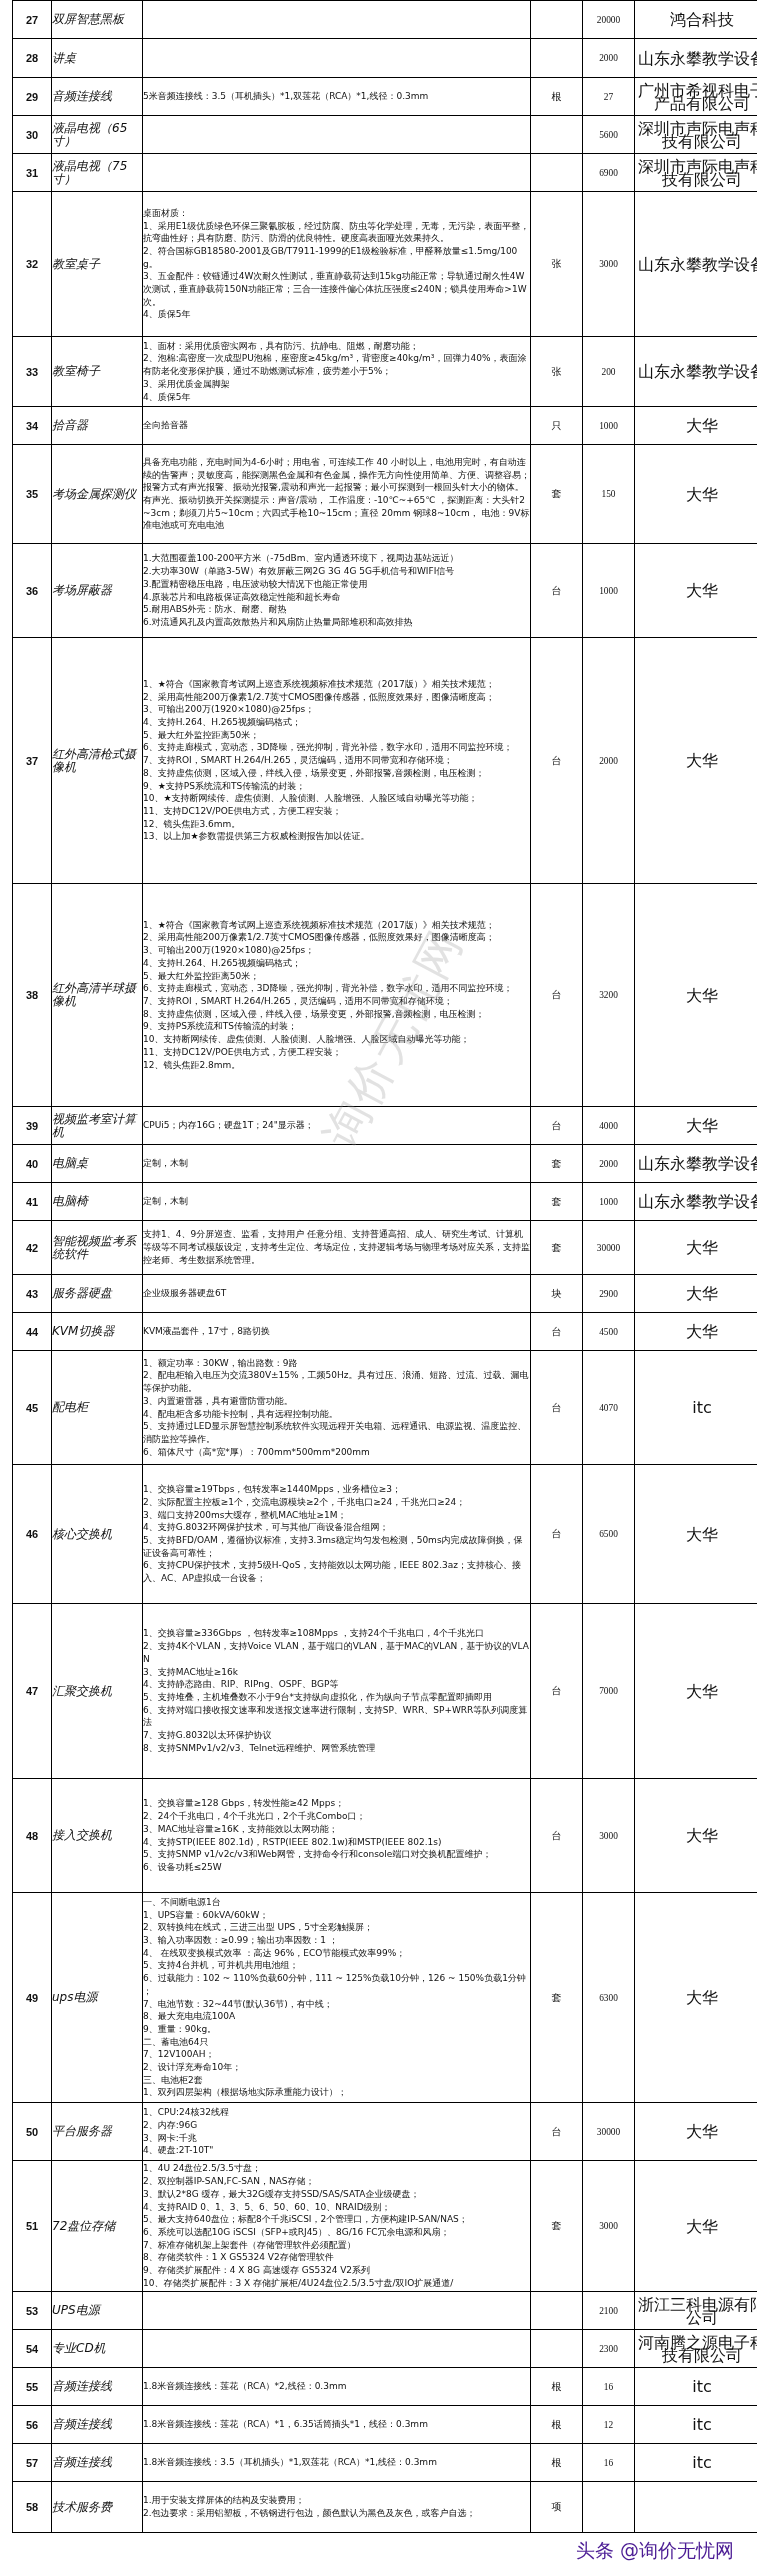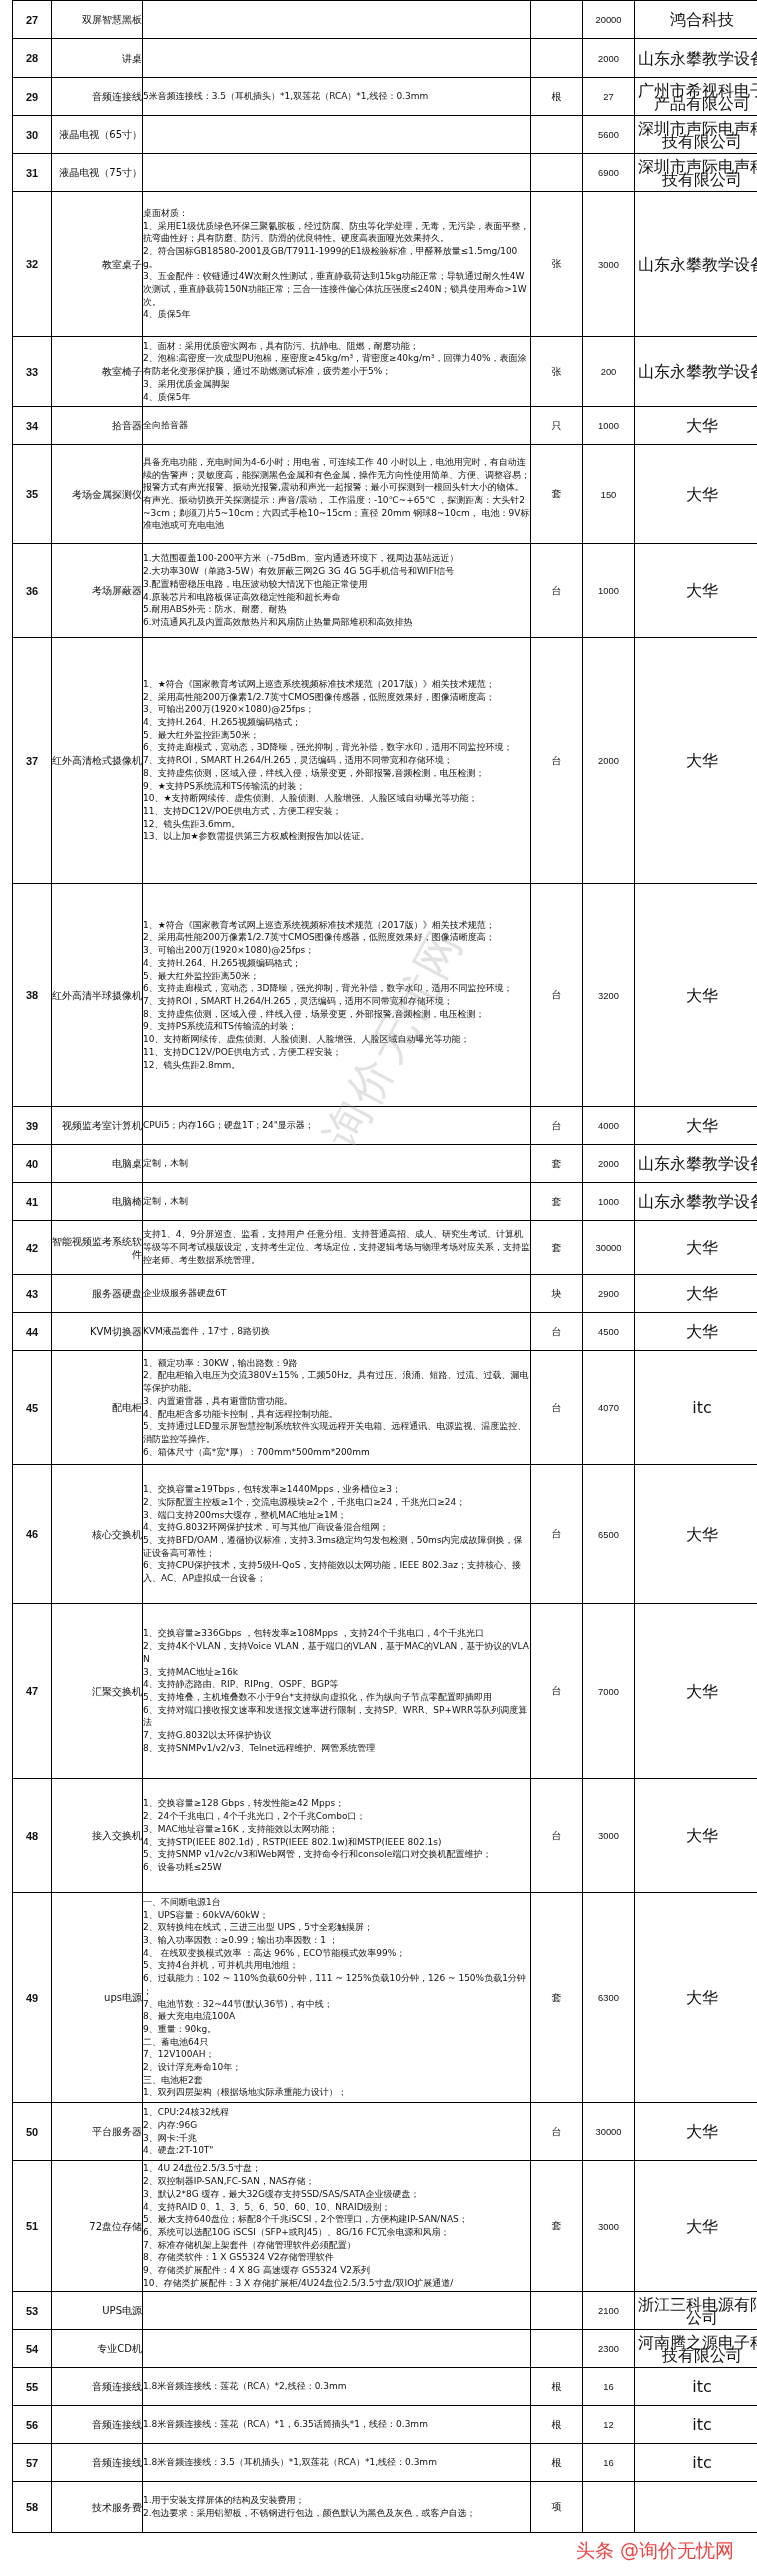--- a/index.html
+++ b/index.html
@@ -2,30 +2,30 @@
 <html style="font-size:11.6px"><head>
 <meta charset="utf-8">
 <style>
   html, body { margin: 0; padding: 0; background: #ffffff; }
   body { width: 758px; height: 2576px; position: relative; overflow: hidden;
          font-family: "DejaVu Sans", "Liberation Sans", sans-serif; color: #111; }
   table.spec { border-collapse: collapse; width: 758px; table-layout: fixed; position: absolute; left: 12px; top: 0; }
   table.spec td { border: 0.7px solid #000; vertical-align: middle; padding: 0; overflow: hidden; }
   table.spec tr { border-bottom: 1.4px solid #000; }
   td.c-no { width: 39px; text-align: center; font-weight: bold; font-size: 11px; font-family: "Liberation Sans Narrow", "Liberation Sans", sans-serif; }
-  td.c-name { width: 91px; text-align: right; font-size: 10px; line-height: 13px; padding: 0 1.4px; }
+  td.c-name { width: 91px; text-align: left; font-size: 12px; line-height: 13px; padding: 0 1.4px; font-style: italic; }
   td.c-spec { width: 388px; font-size: 9px; line-height: 12.7px; padding: 1.4px 1.4px 1.4px 2.2px; }
   td.c-unit { width: 52px; text-align: center; font-size: 10px; }
-  td.c-price { width: 52px; text-align: center; font-size: 9.4px; font-family: Liberation Sans, sans-serif; }
+  td.c-price { width: 52px; text-align: center; font-size: 9.4px; font-family: Liberation Serif, serif; }
   td.c-brand { width: 135px; text-align: center; font-size: 16px; line-height: 13px; padding: 0 1.4px; }
   .spec-line { display: block; white-space: pre-wrap; word-break: break-all; }
   .watermark { position: absolute; left: 311px; top: 1130px; font-size: 45px; color: rgba(150,150,150,0.28);
                transform: rotate(-62deg); transform-origin: left top; white-space: nowrap; pointer-events: none;
                font-family: "DejaVu Sans", sans-serif; letter-spacing: 2.9px; }
-  .footer-mark { position: absolute; left: 576px; top: 2538px; font-size: 19px; color: #ef4444; white-space: nowrap;
+  .footer-mark { position: absolute; left: 576px; top: 2538px; font-size: 19px; color: #4c1d95; white-space: nowrap;
                  font-family: "DejaVu Sans", sans-serif; text-shadow: 0 0 1.4px #fff, 0 0 2.2px #fff; }
 </style>
 </head>
 <body>
 
 <table class="spec">
   <colgroup>
     <col style="width:39px">
       <col style="width:91px">
       <col style="width:388px">

